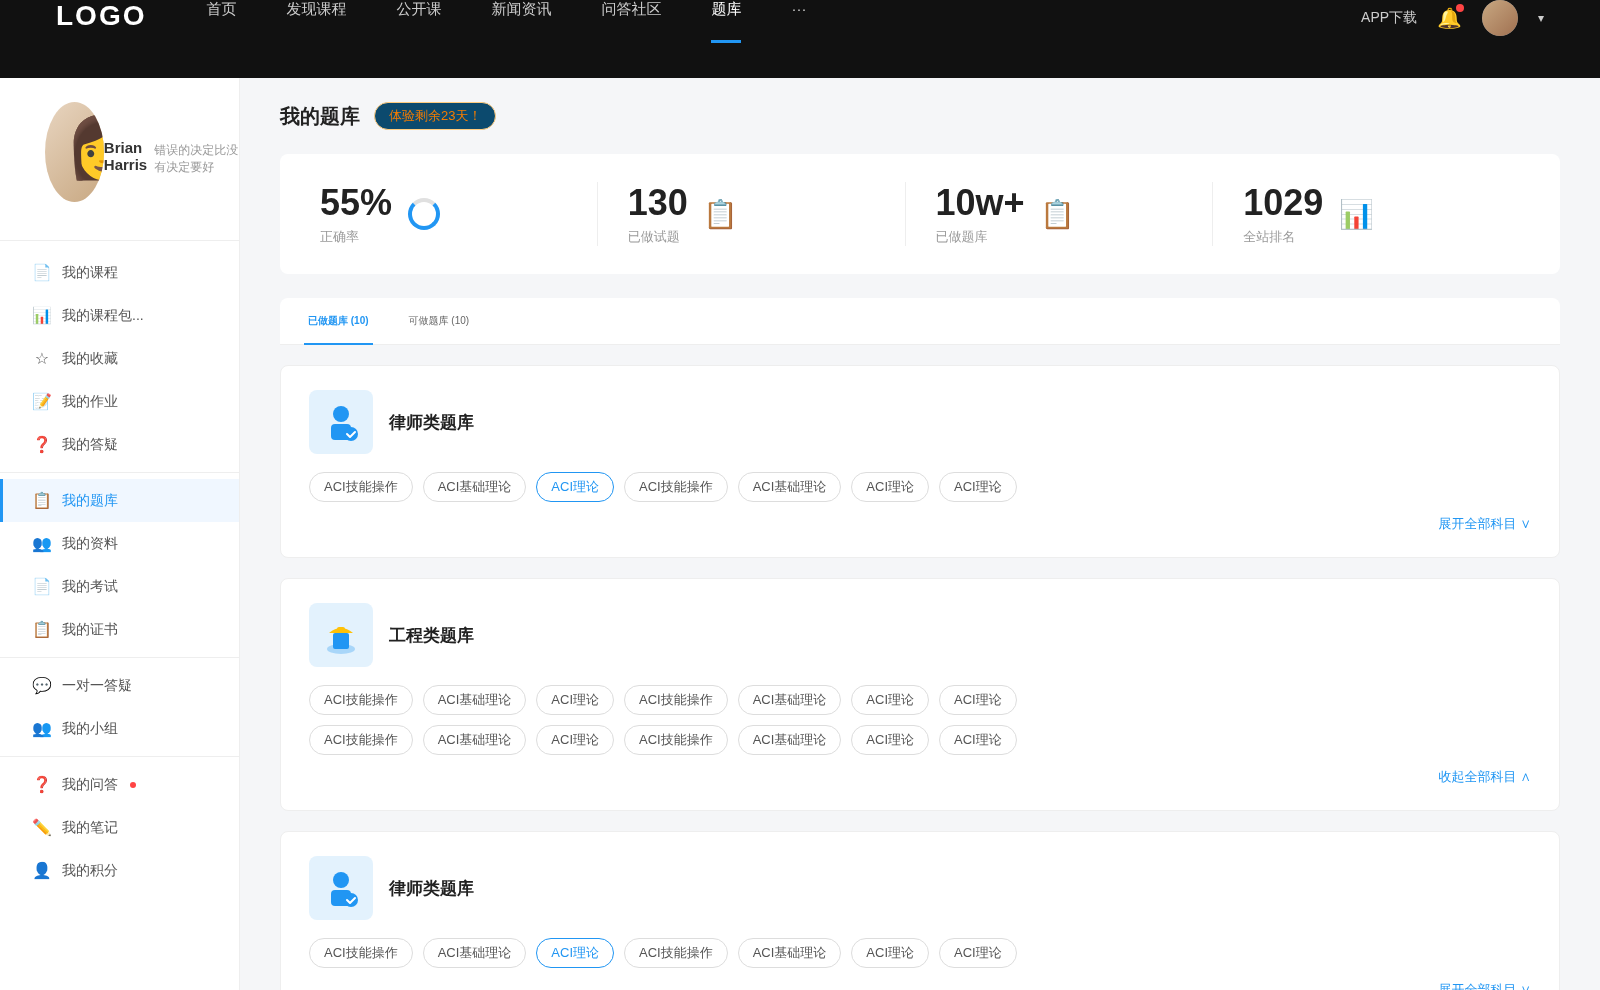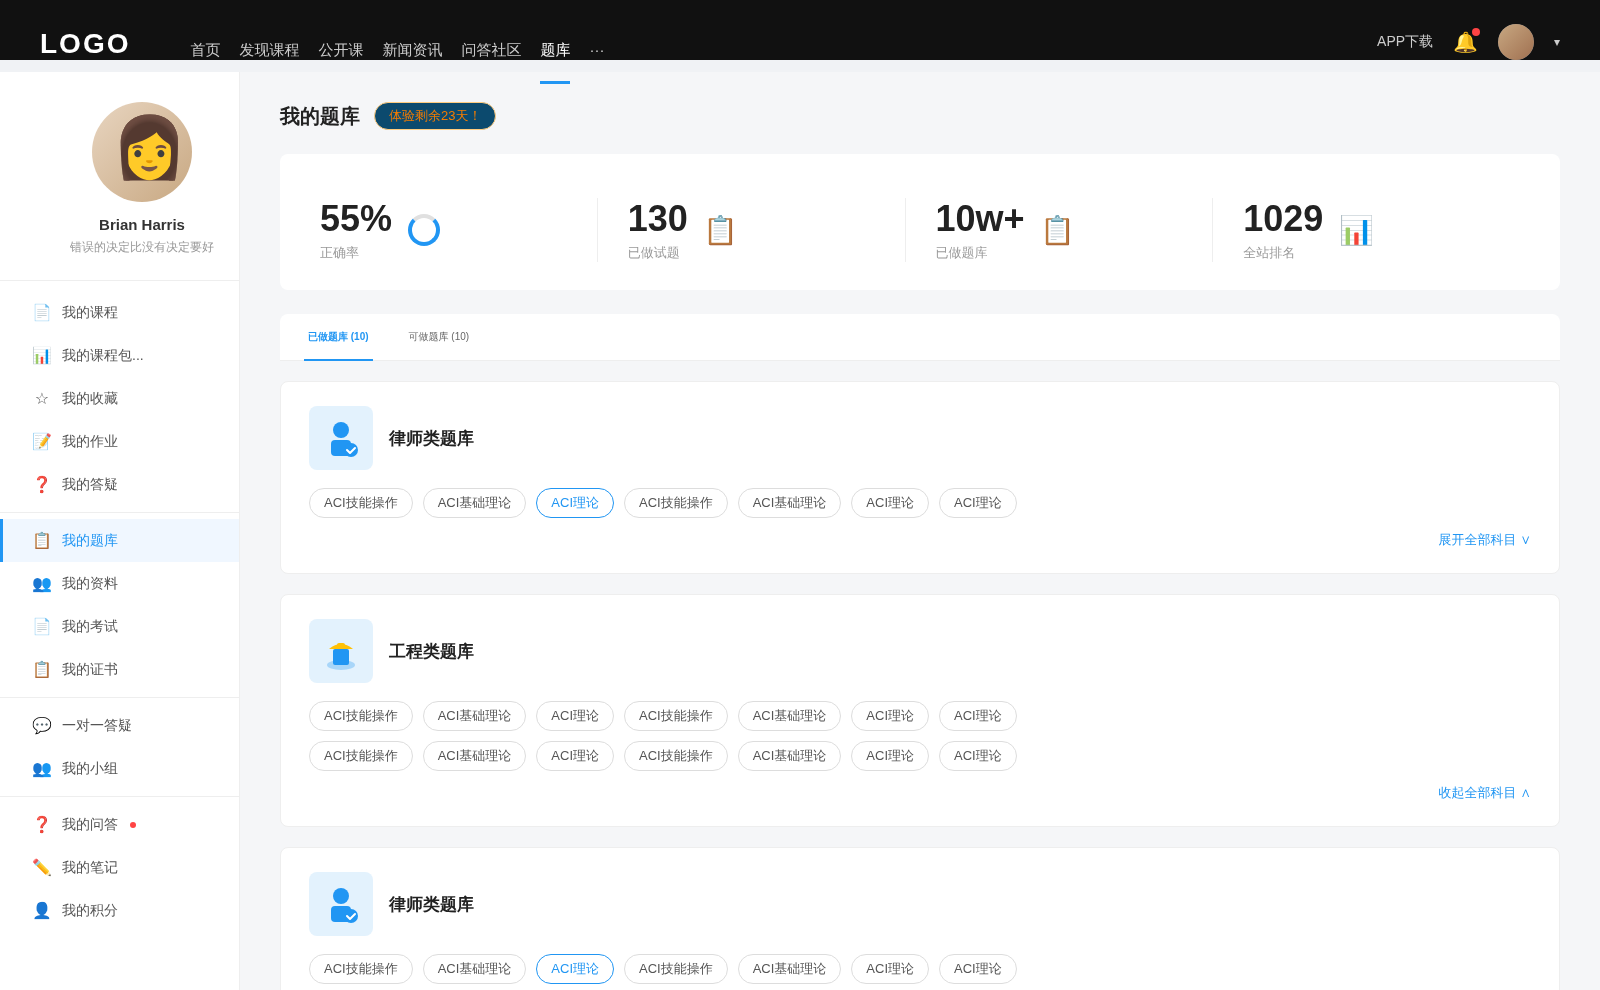--- a/index.html
+++ b/index.html
@@ -1,38 +1,38 @@
 <!DOCTYPE html>
 <html><head>
   <meta charset="utf-8">
   <style>
     * { box-sizing: border-box; margin: 0; padding: 0; }
     body { font-family: 'PingFang SC', 'Microsoft YaHei', sans-serif; background: #f0f2f5; min-height: 990px; }
 
     
     .navbar {
       background: #111;
-      height: 60px;
-      display: flex;
-      align-items: flex-end;
-      padding: 0 40px;
+      height: 78px;
+      display: flex;
+      align-items: flex-start;
+      padding: 0 56px;
       position: fixed;
       top: 0; left: 0; right: 0;
       z-index: 100;
     }
     .nav-logo {
       color: white;
       font-size: 28px;
       font-weight: bold;
       letter-spacing: 2px;
       margin-right: 60px;
     }
     .nav-links {
       display: flex;
-      gap: 19px;
+      gap: 50px;
       flex: 1;
     }
     .nav-link {
       color: #ccc;
       font-size: 15px;
       cursor: pointer;
       position: relative;
     }
     .nav-link.active {
       color: #fff;
@@ -97,21 +97,21 @@
     .sidebar {
       width: 240px;
       background: #fff;
       border-right: 1px solid #eee;
       padding: 30px 0 20px;
       flex-shrink: 0;
       min-height: 918px;
     }
     .sidebar-profile {
       display: flex;
-      flex-direction: column;
+      flex-direction: row;
       align-items: center;
       padding-bottom: 24px;
       border-bottom: 1px solid #eee;
       margin-bottom: 10px;
       padding-left: 45px;
     }
     .avatar-circle {
       width: 100px;
       height: 100px;
       border-radius: 50%;
@@ -211,21 +211,21 @@
     }
     .stat-item {
       flex: 1;
       display: flex;
       align-items: center;
       gap: 16px;
       border-right: 1px solid #eee;
       padding: 0 30px;
     }
     .stat-item:first-child { padding-left: 0; }
-    .stat-item:last-child { border-right: none; margin-top: 16px; }
+    .stat-item:last-child { border-right: none; }
     .stat-value {
       font-size: 36px;
       font-weight: 700;
       color: #222;
     }
     .stat-label {
       font-size: 13px;
       color: #999;
       margin-top: 4px;
     }

